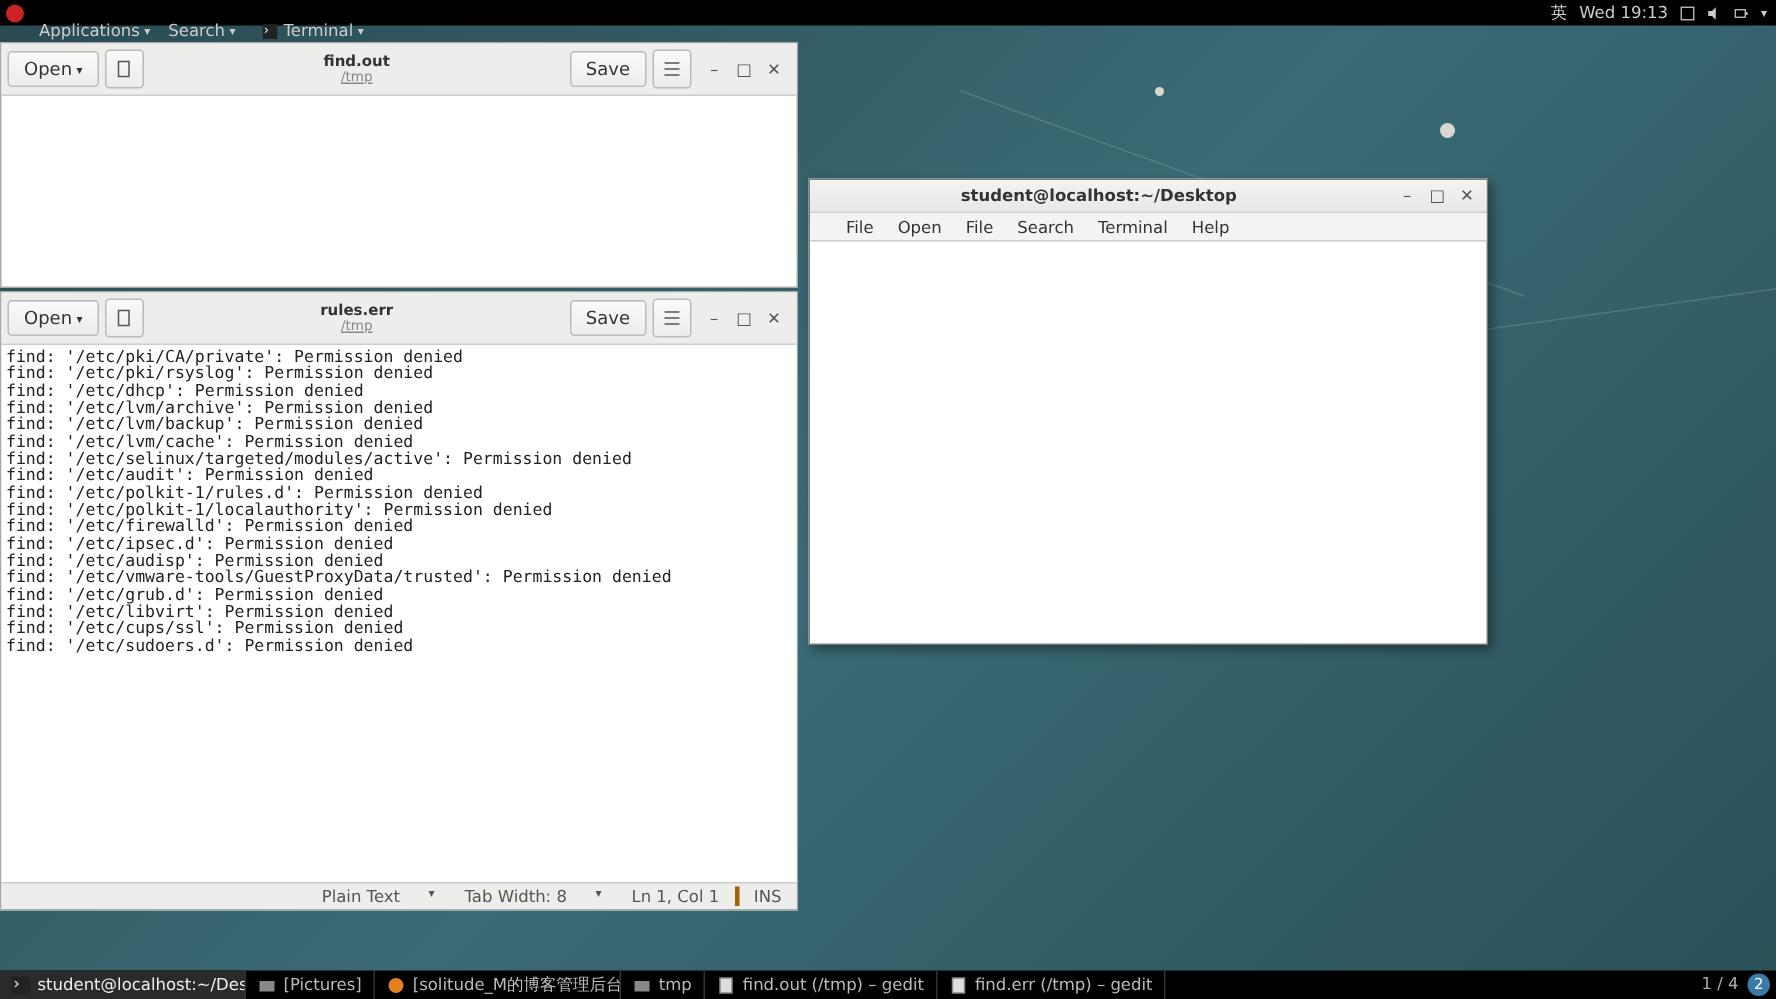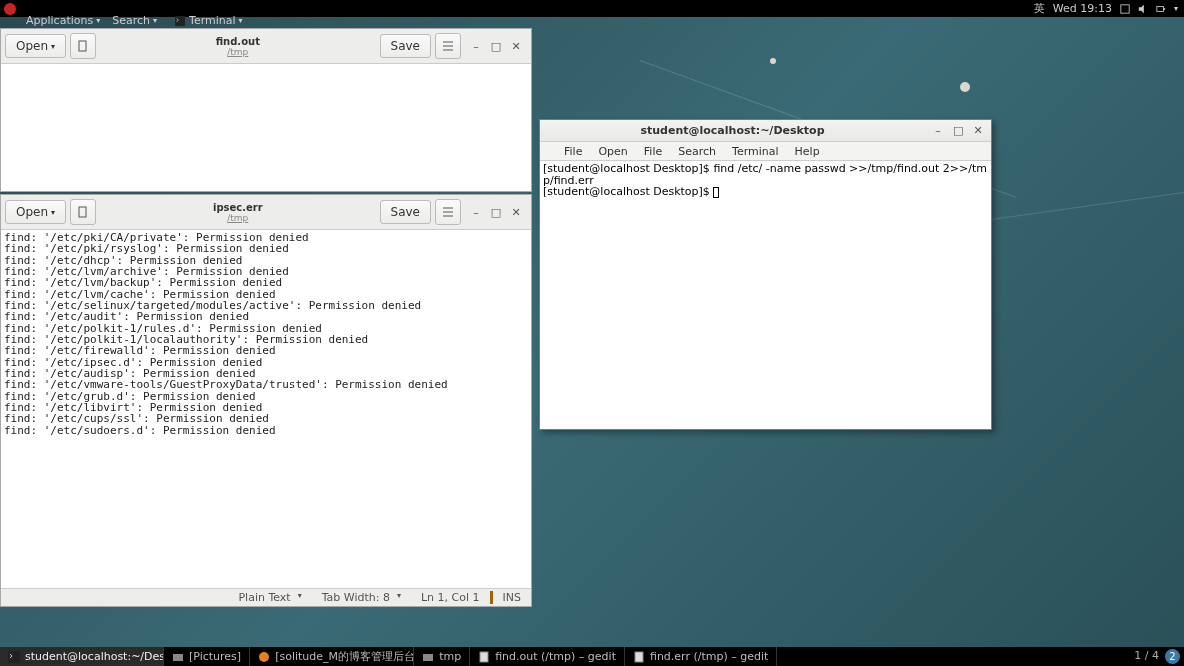--- a/index.html
+++ b/index.html
@@ -29,21 +29,21 @@
 .gedit-header { background: #ededeb; height: 35px; display: flex; align-items: center; padding: 0 4px; gap: 4px; border-bottom: 1px solid #ccc; }
 .gedit-btn { background: linear-gradient(#fafafa,#ececea); border: 1px solid #bbb; border-radius: 3px; padding: 4px 10px; font-size: 12px; color: #333; cursor: pointer; display: flex; align-items: center; }
 .gedit-btn-icon { background: linear-gradient(#fafafa,#ececea); border: 1px solid #bbb; border-radius: 3px; width: 26px; height: 26px; display: flex; align-items: center; justify-content: center; cursor: pointer; }
 .gedit-title-area { flex: 1; text-align: center; }
 .gedit-title { font-size: 10px; font-weight: bold; color: #333; }
 .gedit-subtitle { font-size: 9px; color: #888; text-decoration: underline; }
 .gedit-wincontrols { display: flex; gap: 10px; margin: 0 6px; }
 .gedit-wincontrols span { width: 10px; height: 10px; cursor: pointer; display:flex;align-items:center;justify-content:center;color:#555;font-size:11px; }
 .gedit-content { flex: 1; background: #fff; font-family: "DejaVu Sans Mono", monospace; font-size: 11px; color: #222; padding: 2px 3px; white-space: pre; overflow: hidden; line-height: 1.03; }
 .gedit-status { height: 18px; background: #ededeb; border-top: 1px solid #ccc; display: flex; align-items: center; font-size: 11px; color: #555; }
-.gedit-status .cell { padding: 0 10px; display:flex; align-items:flex-start; gap:4px; }
+.gedit-status .cell { padding: 0 10px; display:flex; align-items:flex-start; gap:16px; }
 .gedit-status .push { margin-left: auto; }
 
 
 .term-window { position: absolute; background: #fff; border: 1px solid #7a7a7a; box-shadow: 3px 3px 6px rgba(0,0,0,0.35); display: flex; flex-direction: column; }
 .term-titlebar { height: 22px; background: linear-gradient(#f3f3f1,#e8e8e6); border-bottom: 1px solid #ccc; display: flex; align-items: center; font-size: 11px; }
 .term-title { flex: 1; text-align: center; color: #333; font-weight: bold; }
 .term-titlecontrols { display: flex; gap: 10px; padding: 0 8px; }
 .term-titlecontrols span { cursor: pointer; color: #555; font-size: 11px; width:10px; text-align:center; }
 .term-menu { height: 19px; background: #f3f3f1; border-bottom: 1px solid #ccc; display: flex; align-items: center; font-size: 11px; gap: 0; padding: 0 16px; }
 .term-menu span { padding: 0 8px; color: #333; cursor: pointer; }
@@ -132,21 +132,21 @@
     <button class="gedit-btn">
         <span>Open</span>
         <span class="chev">▾</span>
       </button>
     <div class="gedit-btn-icon">
       <svg width="12" height="12" viewBox="0 0 12 12">
           <rect x="2" y="1" width="7" height="10" stroke="#555" fill="none"></rect>
         </svg>
     </div>
     <div class="gedit-title-area">
-      <div class="gedit-title">ipsec.err</div>
+      <div class="gedit-title">rules.err</div>
       <div class="gedit-subtitle">/tmp</div>
     </div>
     <button class="gedit-btn">Save</button>
     <div class="gedit-btn-icon">
       <svg width="12" height="10" viewBox="0 0 12 10">
           <line x1="1" y1="1" x2="11" y2="1" stroke="#555"></line>
           <line x1="1" y1="5" x2="11" y2="5" stroke="#555"></line>
           <line x1="1" y1="9" x2="11" y2="9" stroke="#555"></line>
         </svg>
     </div>
@@ -198,22 +198,20 @@
     </div>
   </div>
   <div class="term-menu">
     <span>File</span>
     <span>Open</span>
     <span>File</span>
     <span>Search</span>
     <span>Terminal</span>
     <span>Help</span>
   </div>
-  <div class="term-content"><span>[student@localhost Desktop]$ </span><span>find /etc/ -name passwd &gt;&gt;/tmp/find.out 2&gt;&gt;/tmp/find.err</span>
-<span>[student@localhost Desktop]$ </span><span class="cursor-block"></span></div>
 </div>
 
 <div class="taskbar">
   <div class="task-item active">
     <svg class="ticon" viewBox="0 0 12 12">
         <rect width="12" height="12" fill="#222"></rect>
         <path d="M2 3 L4 5 L2 7" stroke="#ccc" fill="none"></path>
       </svg>
     <span>student@localhost:~/Desktop</span>
   </div>

